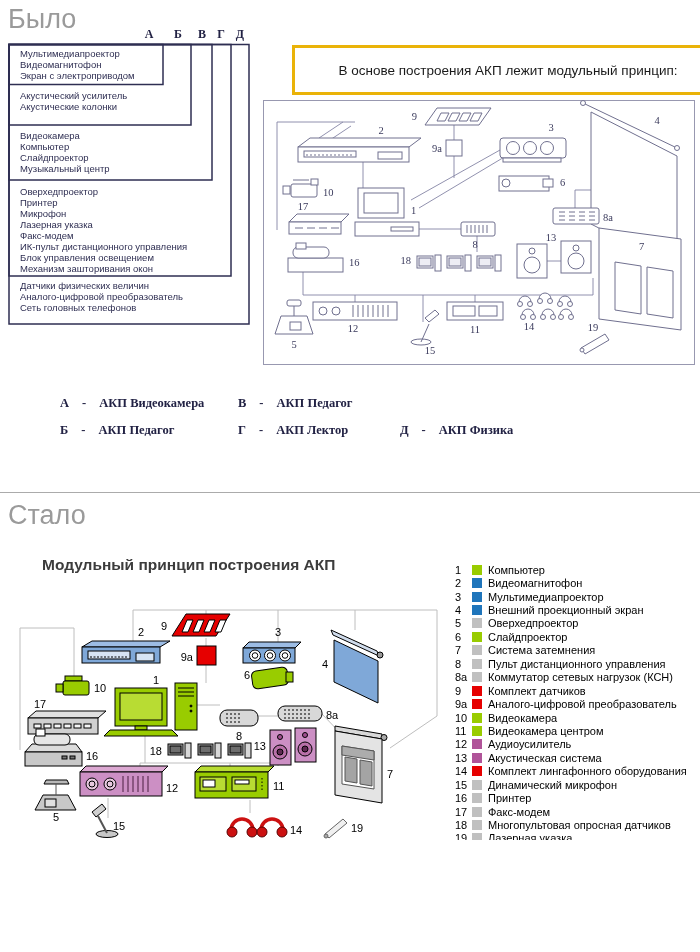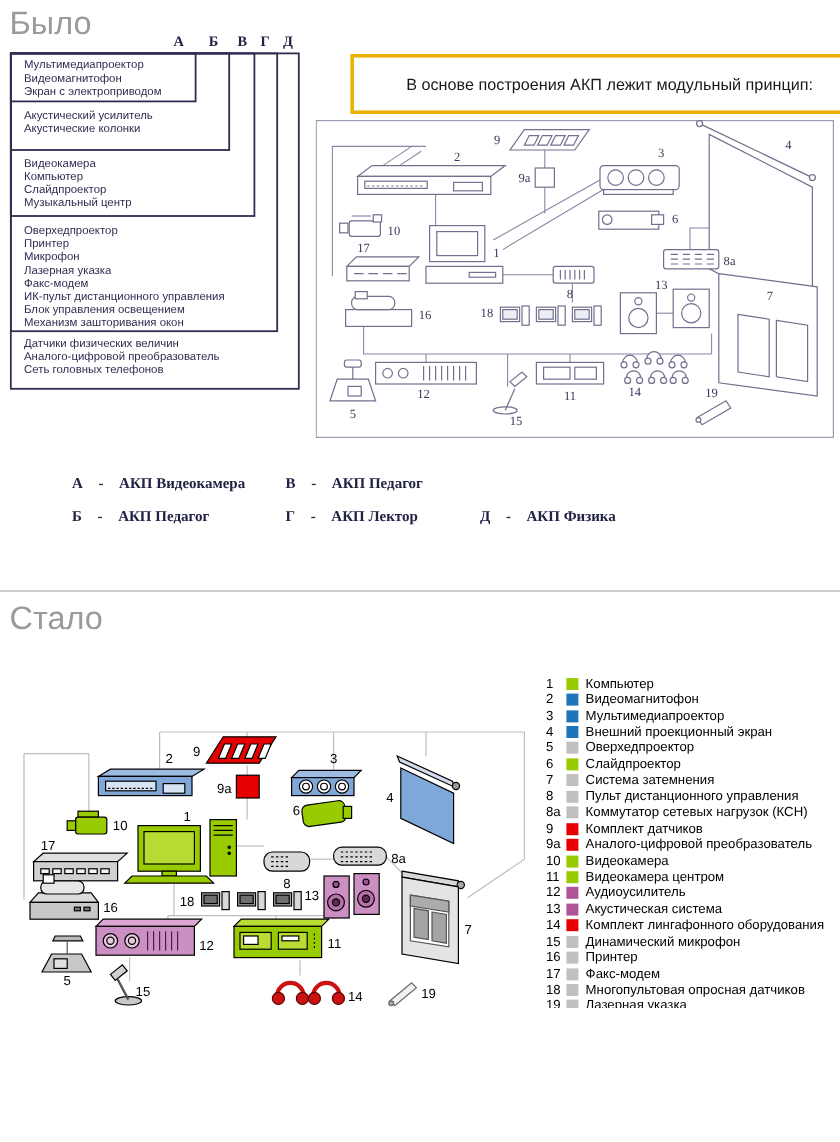--- a/index.html
+++ b/index.html
@@ -282,20 +282,21 @@
   </div>
   <div class="akp-entry" style="left:400px;top:423px;">
     <span>Д</span>
     <span>-</span>
     <span>АКП Физика</span>
   </div>
 
   <div class="divider" style="top:492px;"></div>
 
   <div class="big-heading" style="left:8px;top:500px;text-align:center;">Стало</div>
+  <div class="became-title">Модульный принцип построения АКП</div>
 
   <svg style="position:absolute;left:10px;top:600px;" width="445" height="260" viewBox="0 0 445 260">
     <g stroke="#BEBEBE" fill="none" stroke-width="1">
       <path d="M10,28 V150"></path>
         <path d="M10,28 H64"></path>
         <path d="M64,28 V77"></path>
       <path d="M123,10 H427"></path>
         <path d="M123,10 V41"></path>
         <path d="M196,10 V14"></path>
       <path d="M268,10 V42"></path>

